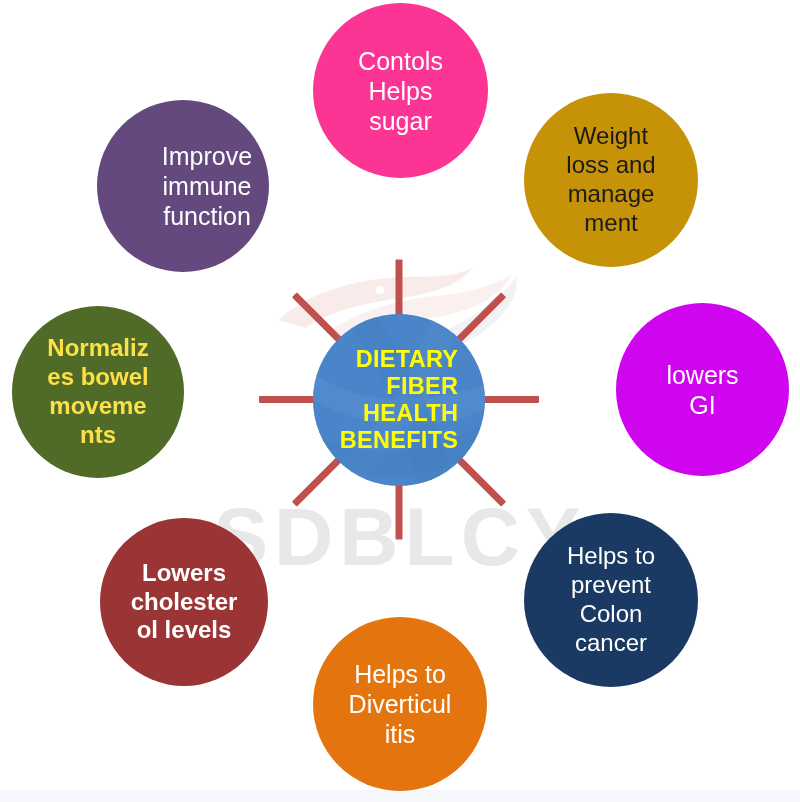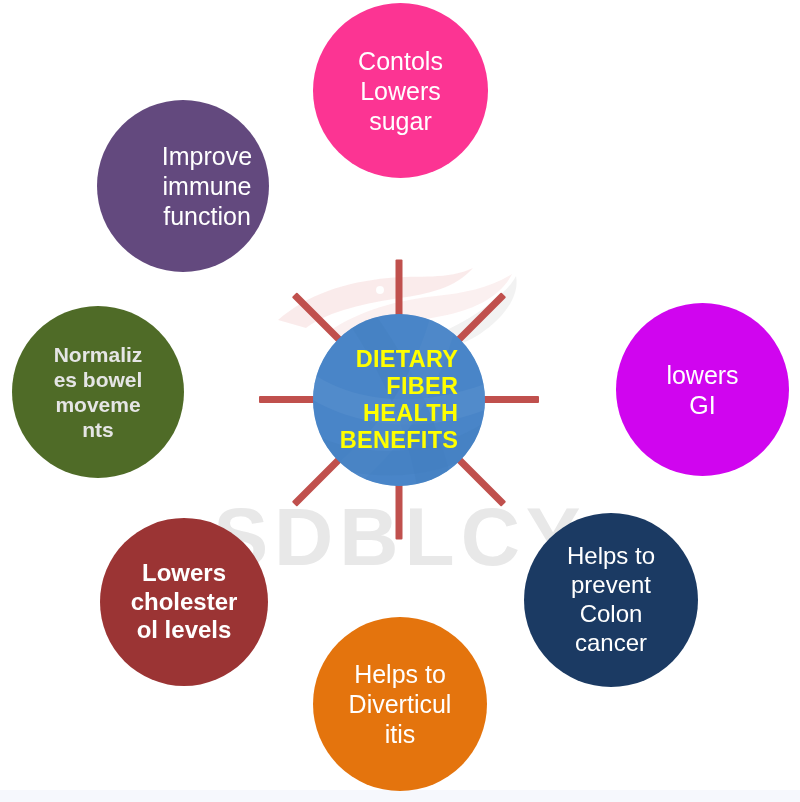--- a/index.html
+++ b/index.html
@@ -110,21 +110,21 @@
   .n-colon    { left: 524px; top: 513px;  width: 174px; height: 174px; background: #1b3a63; }
   .n-colon .node-label   { color: #ffffff; font-size: 24px; }
 
   .n-divert   { left: 313px; top: 617px;  width: 174px; height: 174px; background: #e4740d; }
   .n-divert .node-label  { color: #ffffff; font-size: 25px; }
 
   .n-chol     { left: 100px; top: 518px;  width: 168px; height: 168px; background: #9b3434; }
   .n-chol .node-label    { color: #ffffff; font-size: 24px; font-weight: bold; }
 
   .n-bowel    { left: 12px;  top: 306px;  width: 172px; height: 172px; background: #4f6b27; }
-  .n-bowel .node-label   { color: #e5e5e5; font-size: 21px; font-weight: bold; }
+  .n-bowel .node-label   { color: #fde047; font-size: 24px; font-weight: bold; }
 
   .n-immune   { left: 97px;  top: 100px;  width: 172px; height: 172px; background: #63497e; }
   .n-immune .node-label  { color: #ffffff; font-size: 25px; margin-left: 48px; }
 </style>
 </head>
 <body>
 
 <div id="canvas">
 
   <svg class="watermark-logo" viewBox="0 0 270 120" aria-hidden="true">
@@ -164,24 +164,30 @@
       <path d="M0 120 C52 146, 120 142, 172 108 L172 136 C120 166, 54 170, 0 146 Z" fill="#3d79ba" opacity="0.4"></path>
     </svg>
     <div class="center-label">DIETARY
 FIBER
 HEALTH
 BENEFITS</div>
   </div>
 
   <div class="node n-blood">
     <span class="node-label">Contols
-Lowers
+Helps
 sugar</span>
   </div>
 
+  <div class="node n-weight">
+    <span class="node-label">Weight
+loss and
+manage
+ment</span>
+  </div>
 
   <div class="node n-gi">
     <span class="node-label">lowers
 GI</span>
   </div>
 
   <div class="node n-colon">
     <span class="node-label">Helps to
 prevent
 Colon

